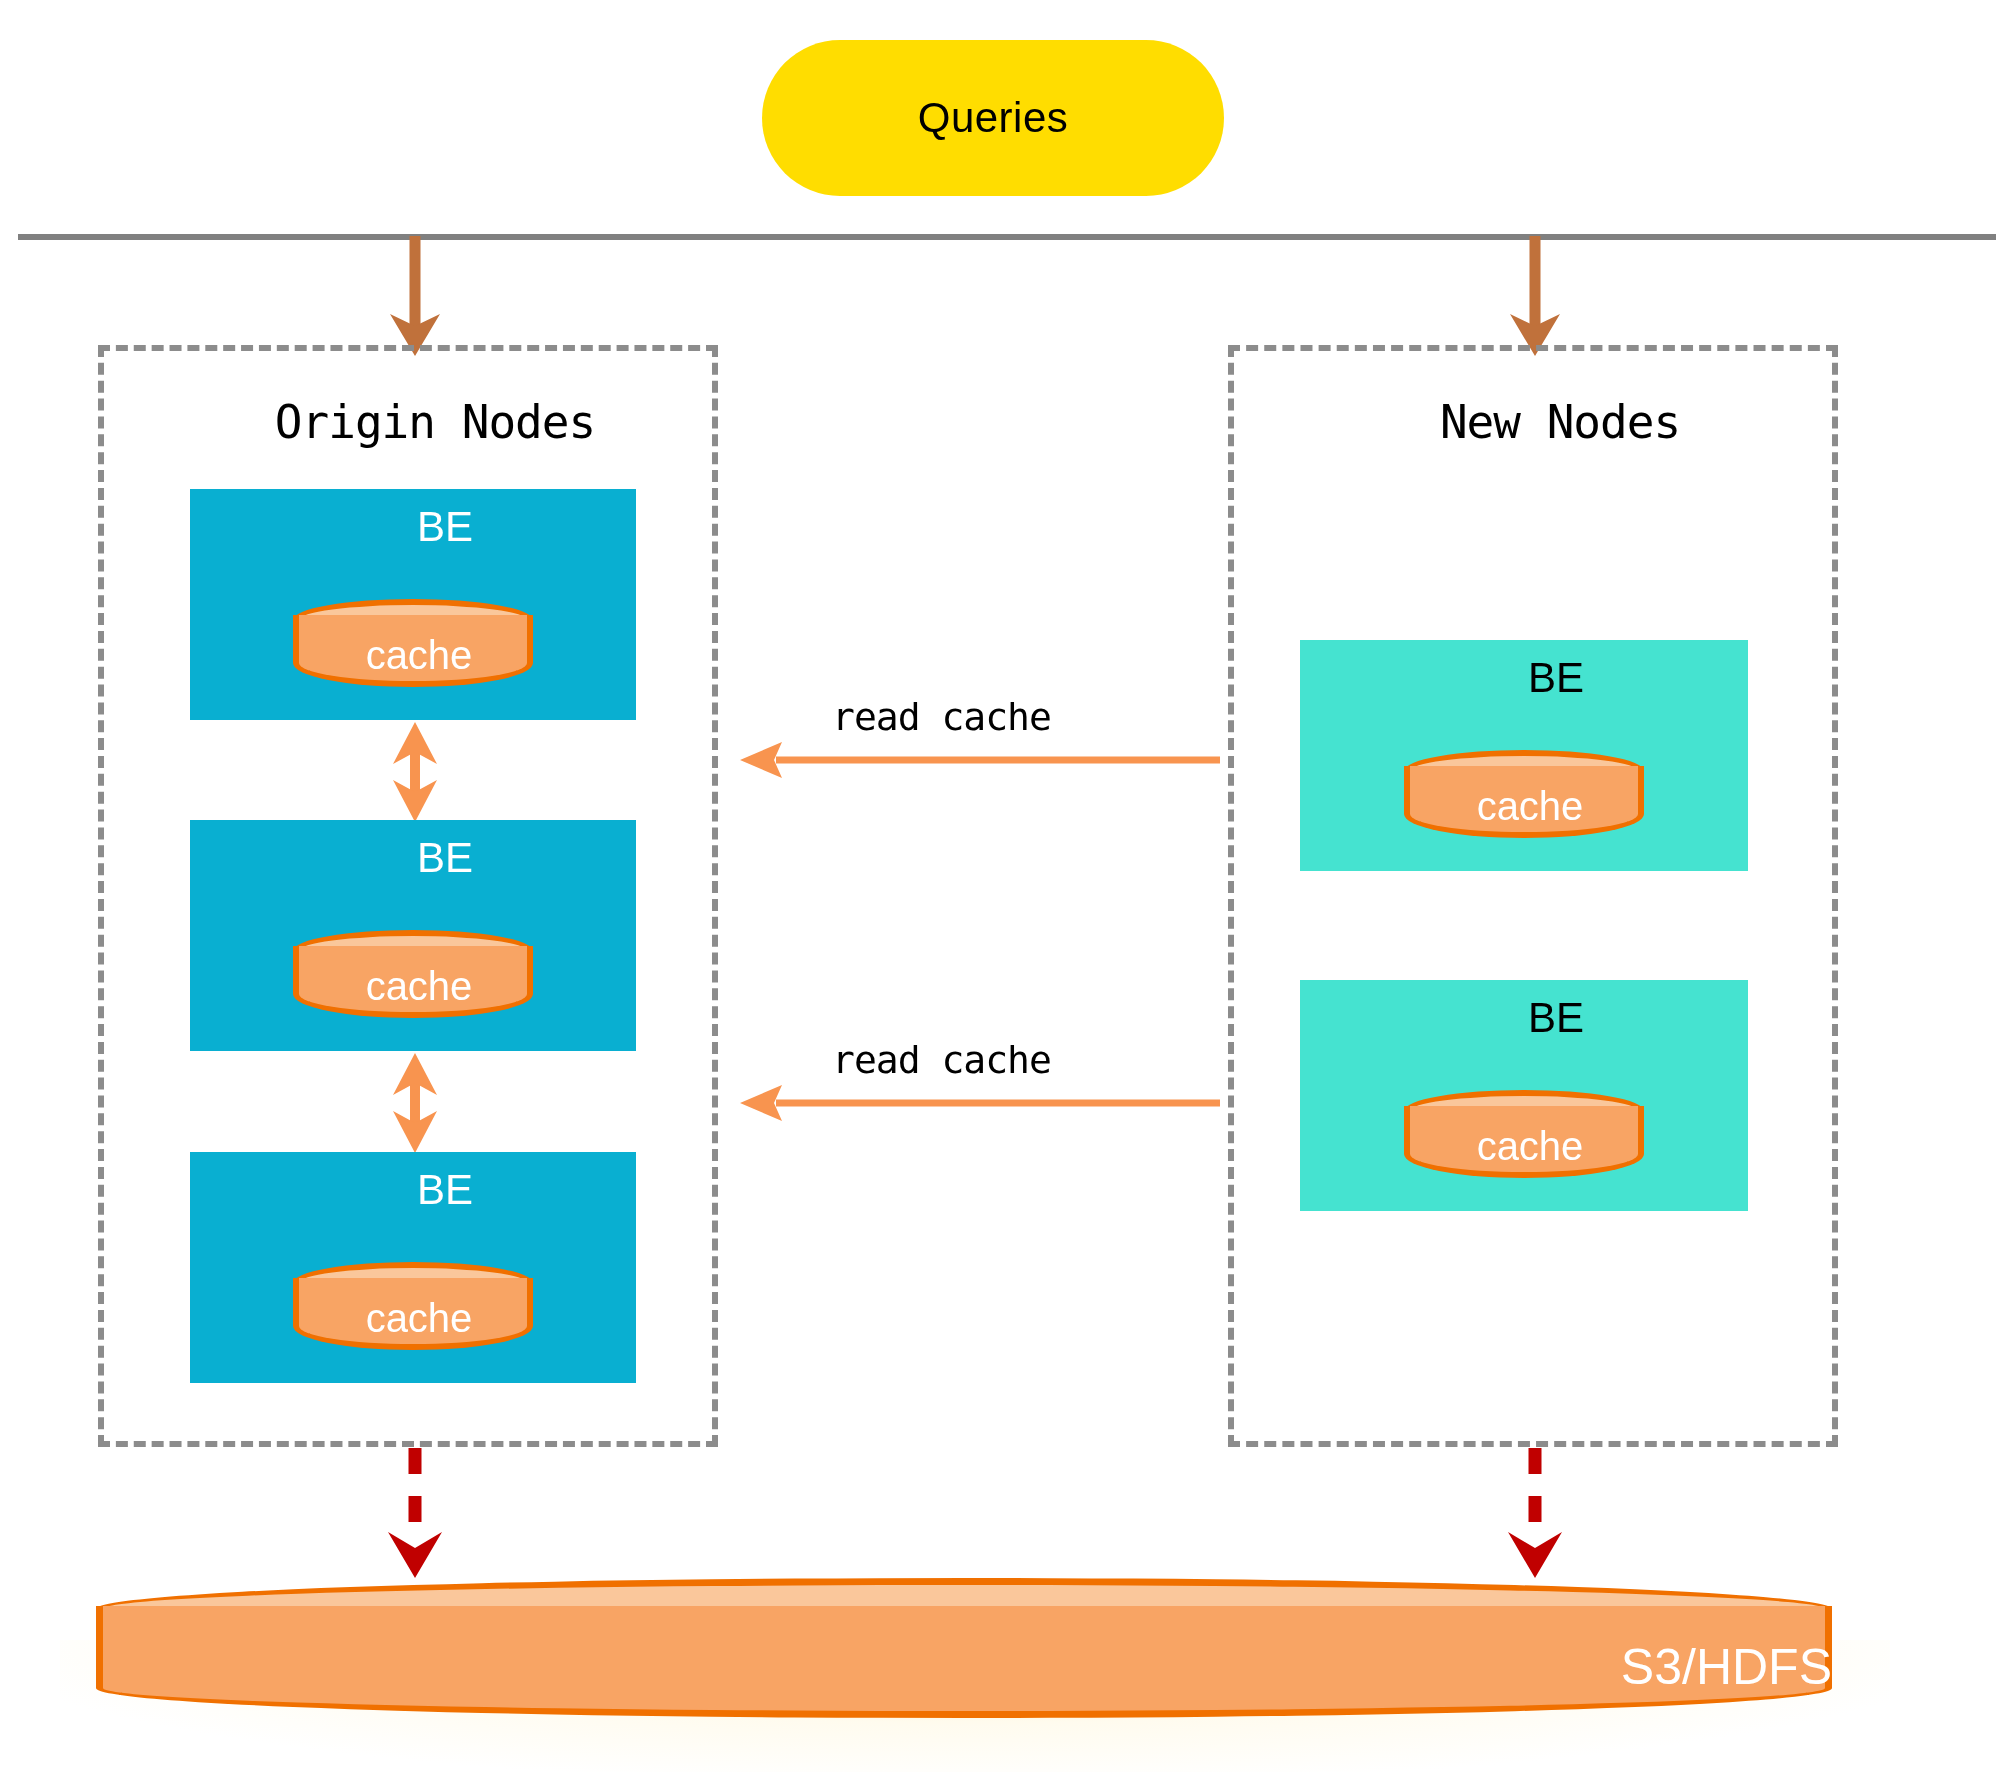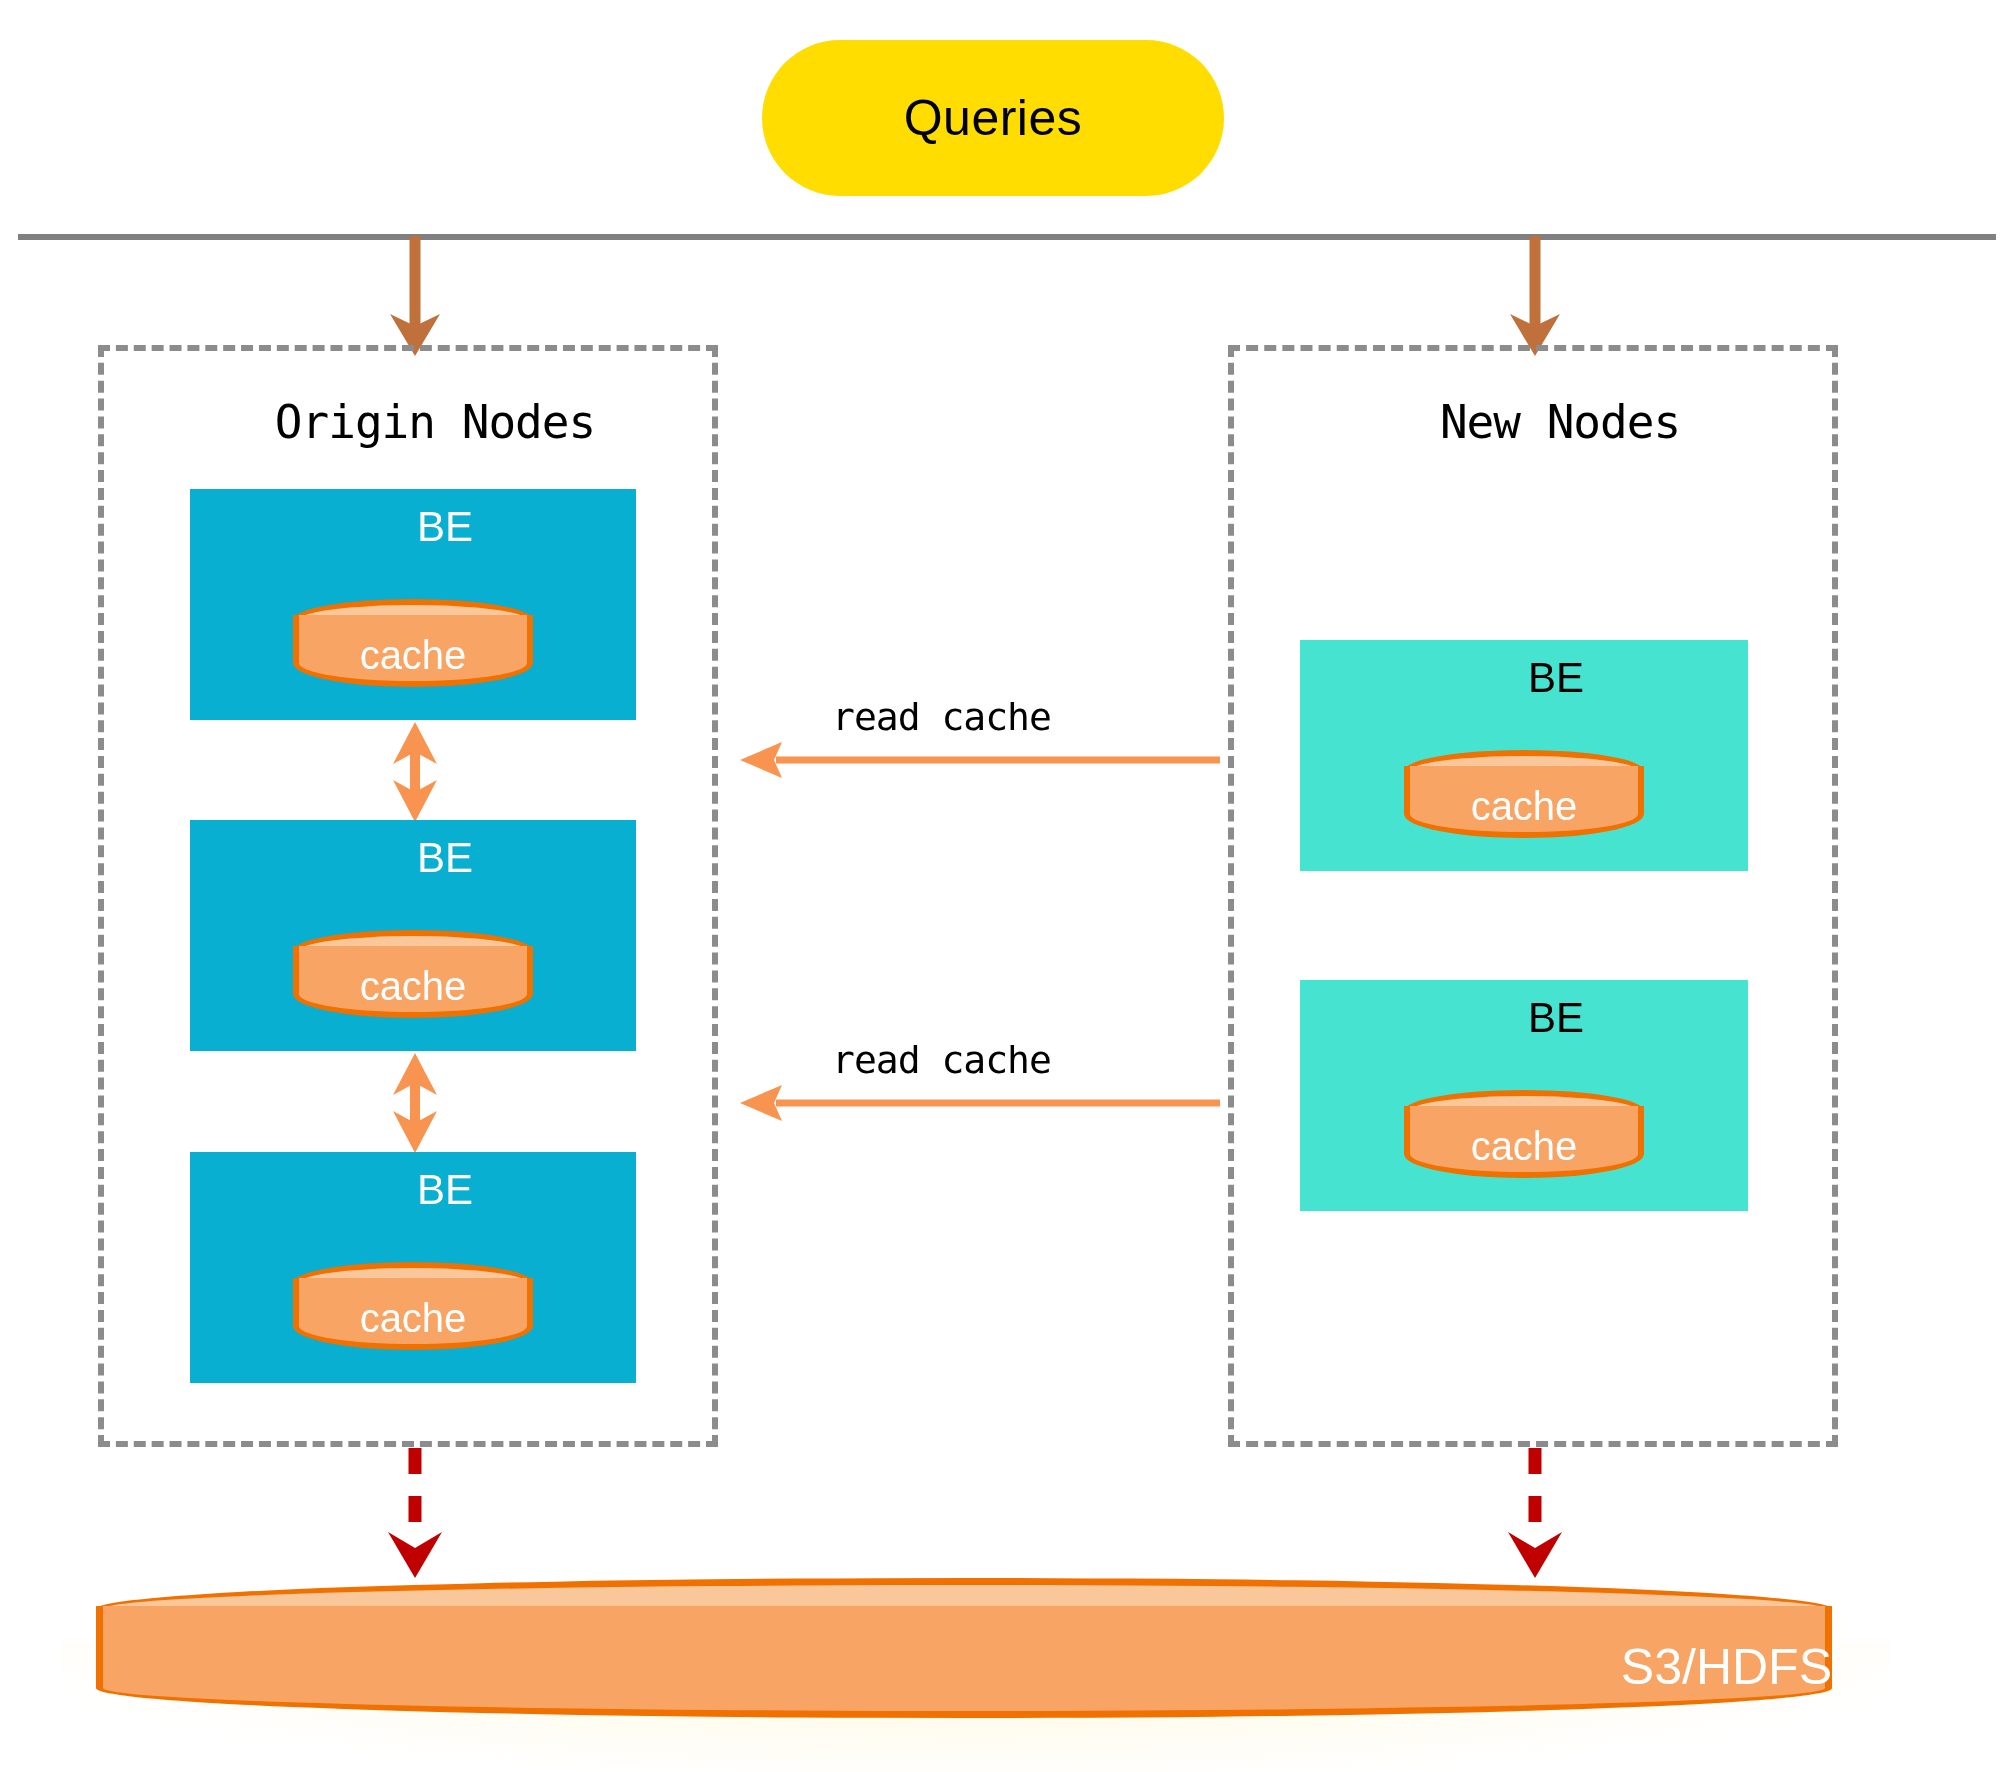--- a/index.html
+++ b/index.html
@@ -23,21 +23,21 @@
     top: 40px;
     width: 462px;
     height: 156px;
     background: #FFDD00;
     border-radius: 78px;
     display: flex;
     align-items: center;
     justify-content: center;
   }
   .queries-pill span {
-    font-size: 50px;
+    font-size: 42px;
     color: #000000;
     letter-spacing: 0.5px;
     font-family: "Liberation Sans", sans-serif;
   }
 
   
   .top-rule {
     position: absolute;
     left: 18px;
     top: 234px;
@@ -110,21 +110,21 @@
     position: absolute;
     left: 0; top: 0;
     width: 240px; height: 42px;
     background: #FAC79B;
     border: 6px solid #F07000;
     box-sizing: border-box;
     border-radius: 50%;
   }
   .cyl .cyl-label {
     position: absolute;
-    left: 0;
+    left: 6px;
     top: 34px;
     width: 240px;
     text-align: center;
     font-size: 40px;
     color: #ffffff;
     font-family: "Liberation Sans", sans-serif;
     z-index: 3;
   }
 
   

